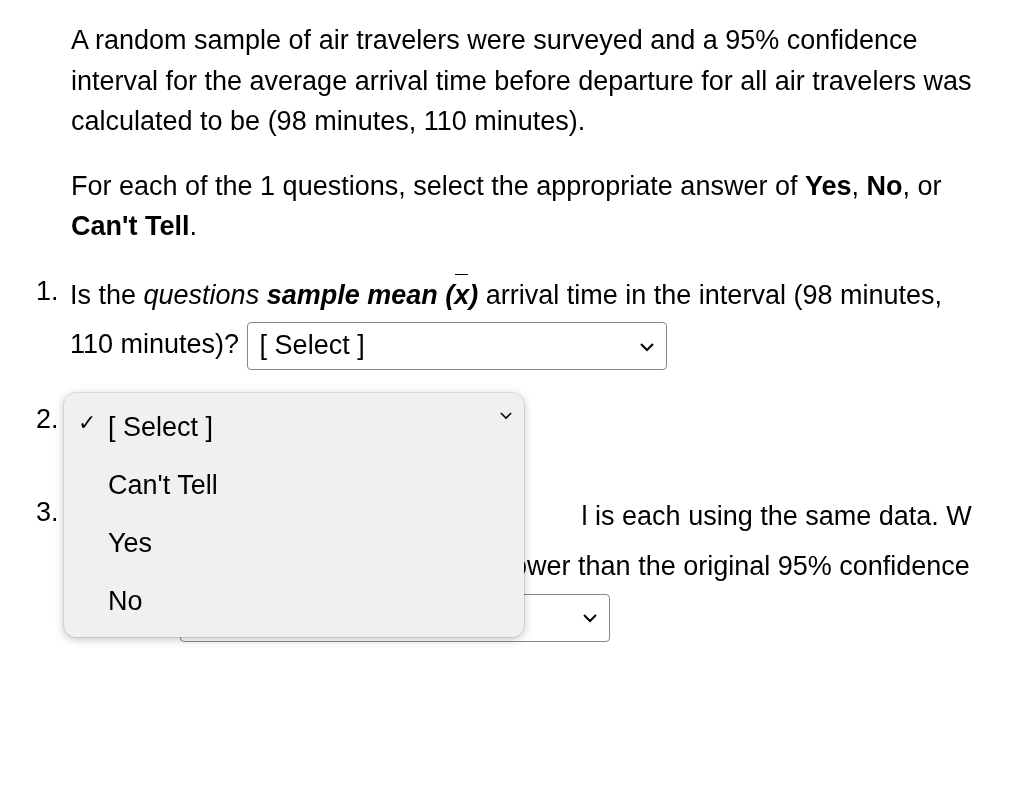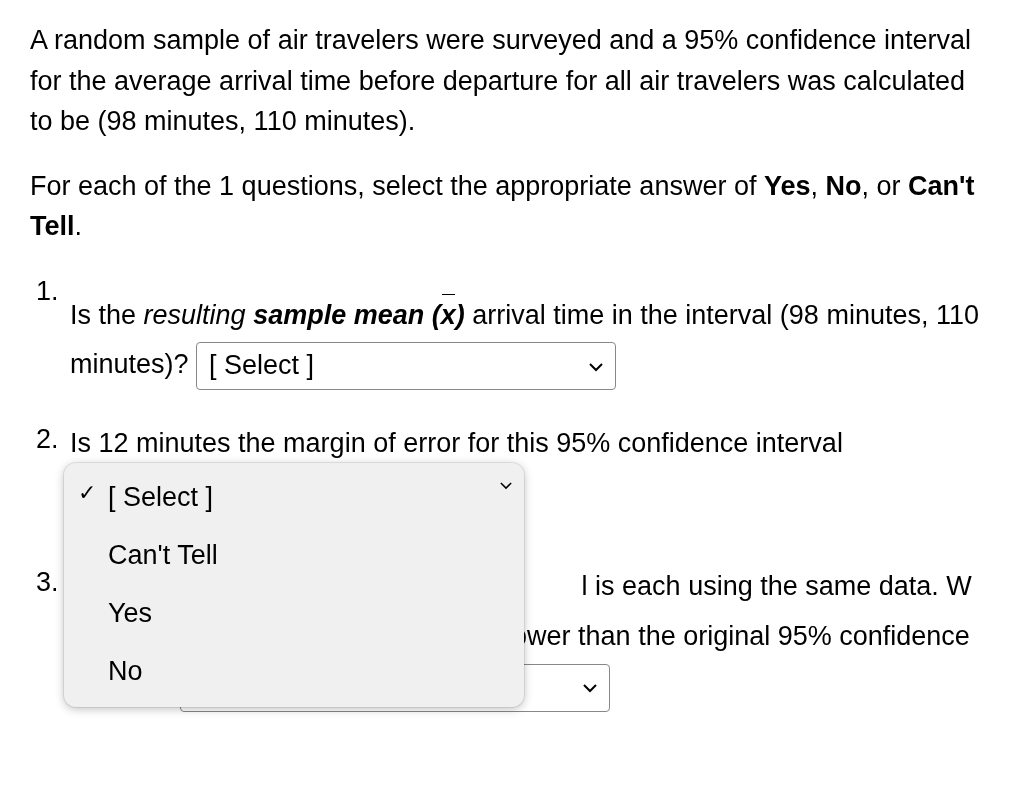--- a/index.html
+++ b/index.html
@@ -11,20 +11,21 @@
       font-family: 'Helvetica Neue', Arial, sans-serif;
       font-size: 27px;
       line-height: 1.5;
       color: #000;
       padding: 20px 30px;
       width: 1018px;
       background: #fff;
     }
     .paragraph {
       margin-bottom: 24px;
+      margin-left: 41px;
     }
     .question-list {
       padding-left: 40px;
     }
     .question-item {
       margin-bottom: 28px;
       position: relative;
     }
     .question-number {
       position: absolute;
@@ -35,21 +36,20 @@
     }
     .bold {
       font-weight: bold;
     }
     .italic {
       font-style: italic;
     }
     .bold-italic {
       font-weight: bold;
       font-style: italic;
-      margin-top: 20px;
     }
     .select-wrapper {
       display: inline-block;
       position: relative;
       vertical-align: middle;
     }
     .select-box {
       display: inline-flex;
       align-items: center;
       justify-content: space-between;
@@ -124,38 +124,37 @@
 
 <div class="paragraph">
   <span>For each of the 1 questions, select the appropriate answer of </span><span class="bold">Yes</span><span>, </span><span class="bold">No</span><span>, or </span><span class="bold">Can't Tell</span><span>.</span>
 </div>
 
 <div class="question-list">
 
   <div class="question-item">
     <span class="question-number">1.</span>
     <div class="question-text">
-      <span>Is the </span><span class="italic">resulting</span><span> </span><span class="bold-italic">sample mean </span><span class="bold-italic">(</span><span class="bold-italic xbar">x</span><span class="bold-italic">)</span><span> arrival time in the interval (98 minutes, 110 minutes)? </span>
+      <span>Is the </span><span class="italic">questions</span><span> </span><span class="bold-italic">sample mean </span><span class="bold-italic">(</span><span class="bold-italic xbar">x</span><span class="bold-italic">)</span><span> arrival time in the interval (98 minutes, 110 minutes)? </span>
       <span class="select-wrapper">
         <span class="select-box">
           <span>[ Select ]</span>
           <span class="chevron">
             <svg width="14" height="10" viewBox="0 0 14 10">
                 <path d="M1 2 L7 8 L13 2" stroke="#000" stroke-width="2" fill="none"></path>
               </svg>
           </span>
         </span>
       </span>
     </div>
   </div>
 
   <div class="question-item">
     <span class="question-number">2.</span>
     <div class="question-text">
-      <span>Is 12 minutes the margin of error for this 95% confidence interval</span>
       <span class="select-wrapper" style="margin-left:-2px;">
         <span class="select-box" style="visibility:hidden;min-width:300px;"></span>
         <div class="dropdown-popup">
           <span class="dropdown-chevron">
             <svg width="12" height="9" viewBox="0 0 14 10">
                 <path d="M1 2 L7 8 L13 2" stroke="#000" stroke-width="1.8" fill="none"></path>
               </svg>
           </span>
           <div class="dropdown-item selected">
             <span>[ Select ]</span>

